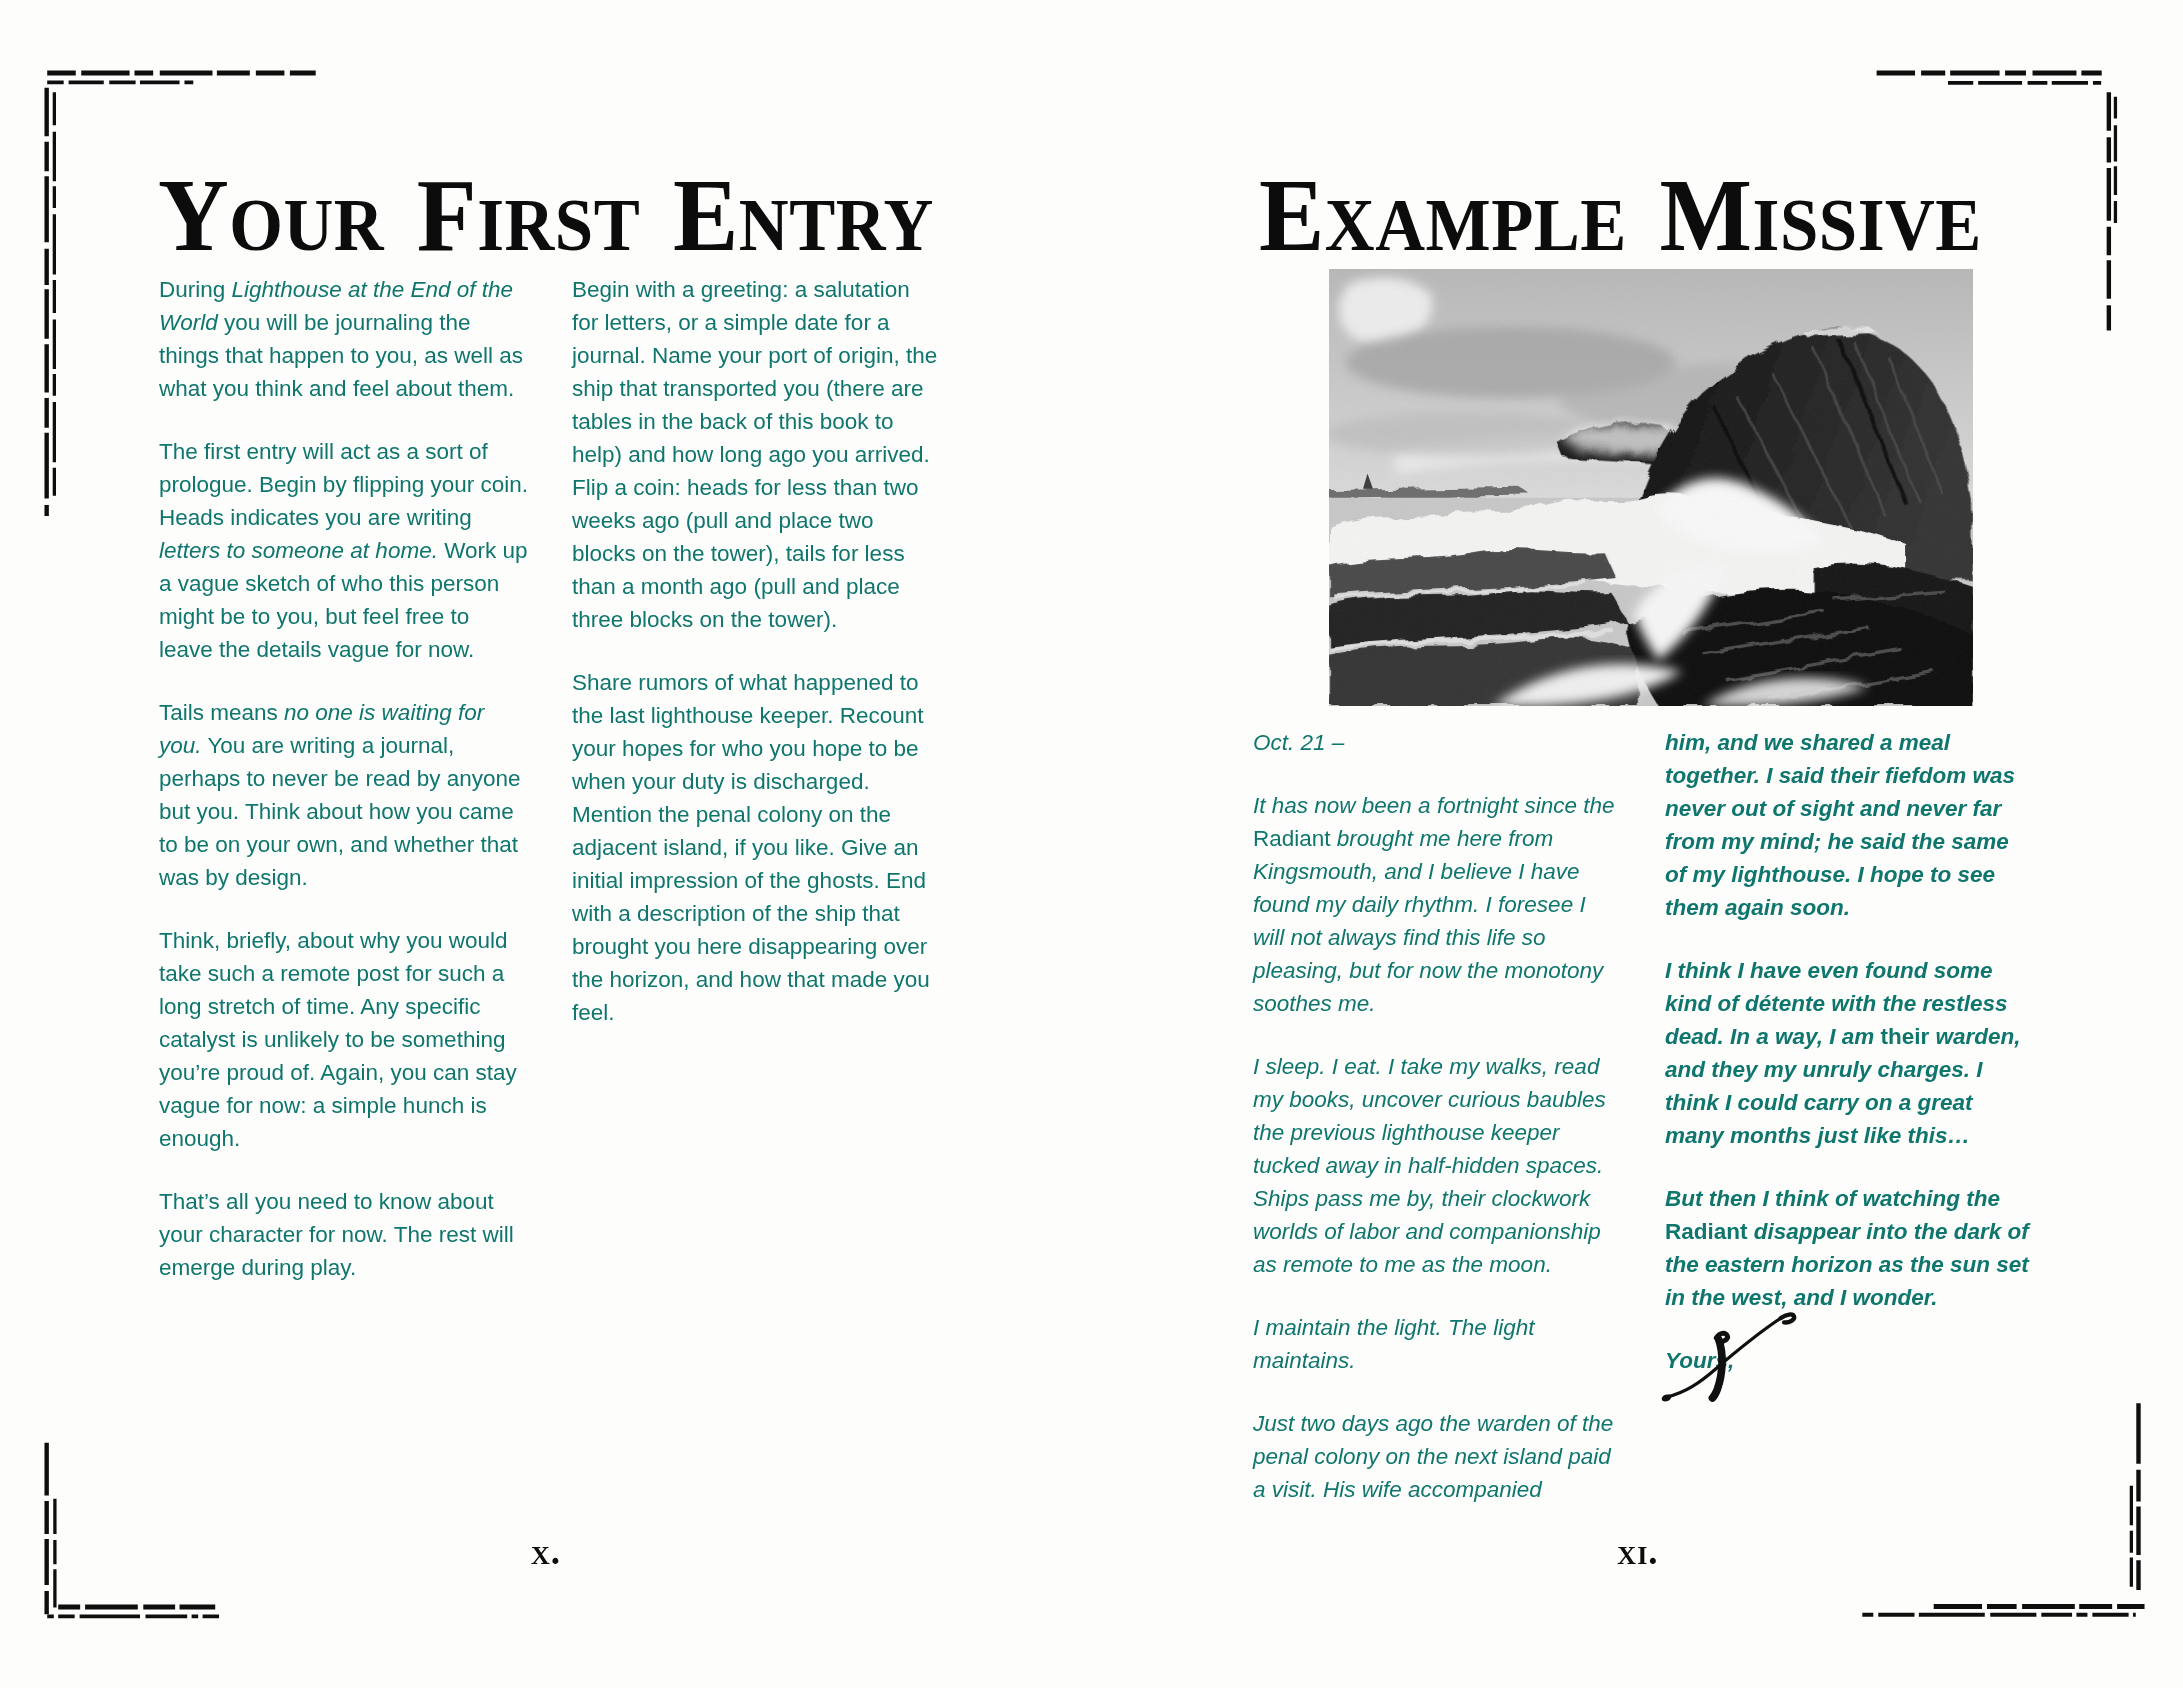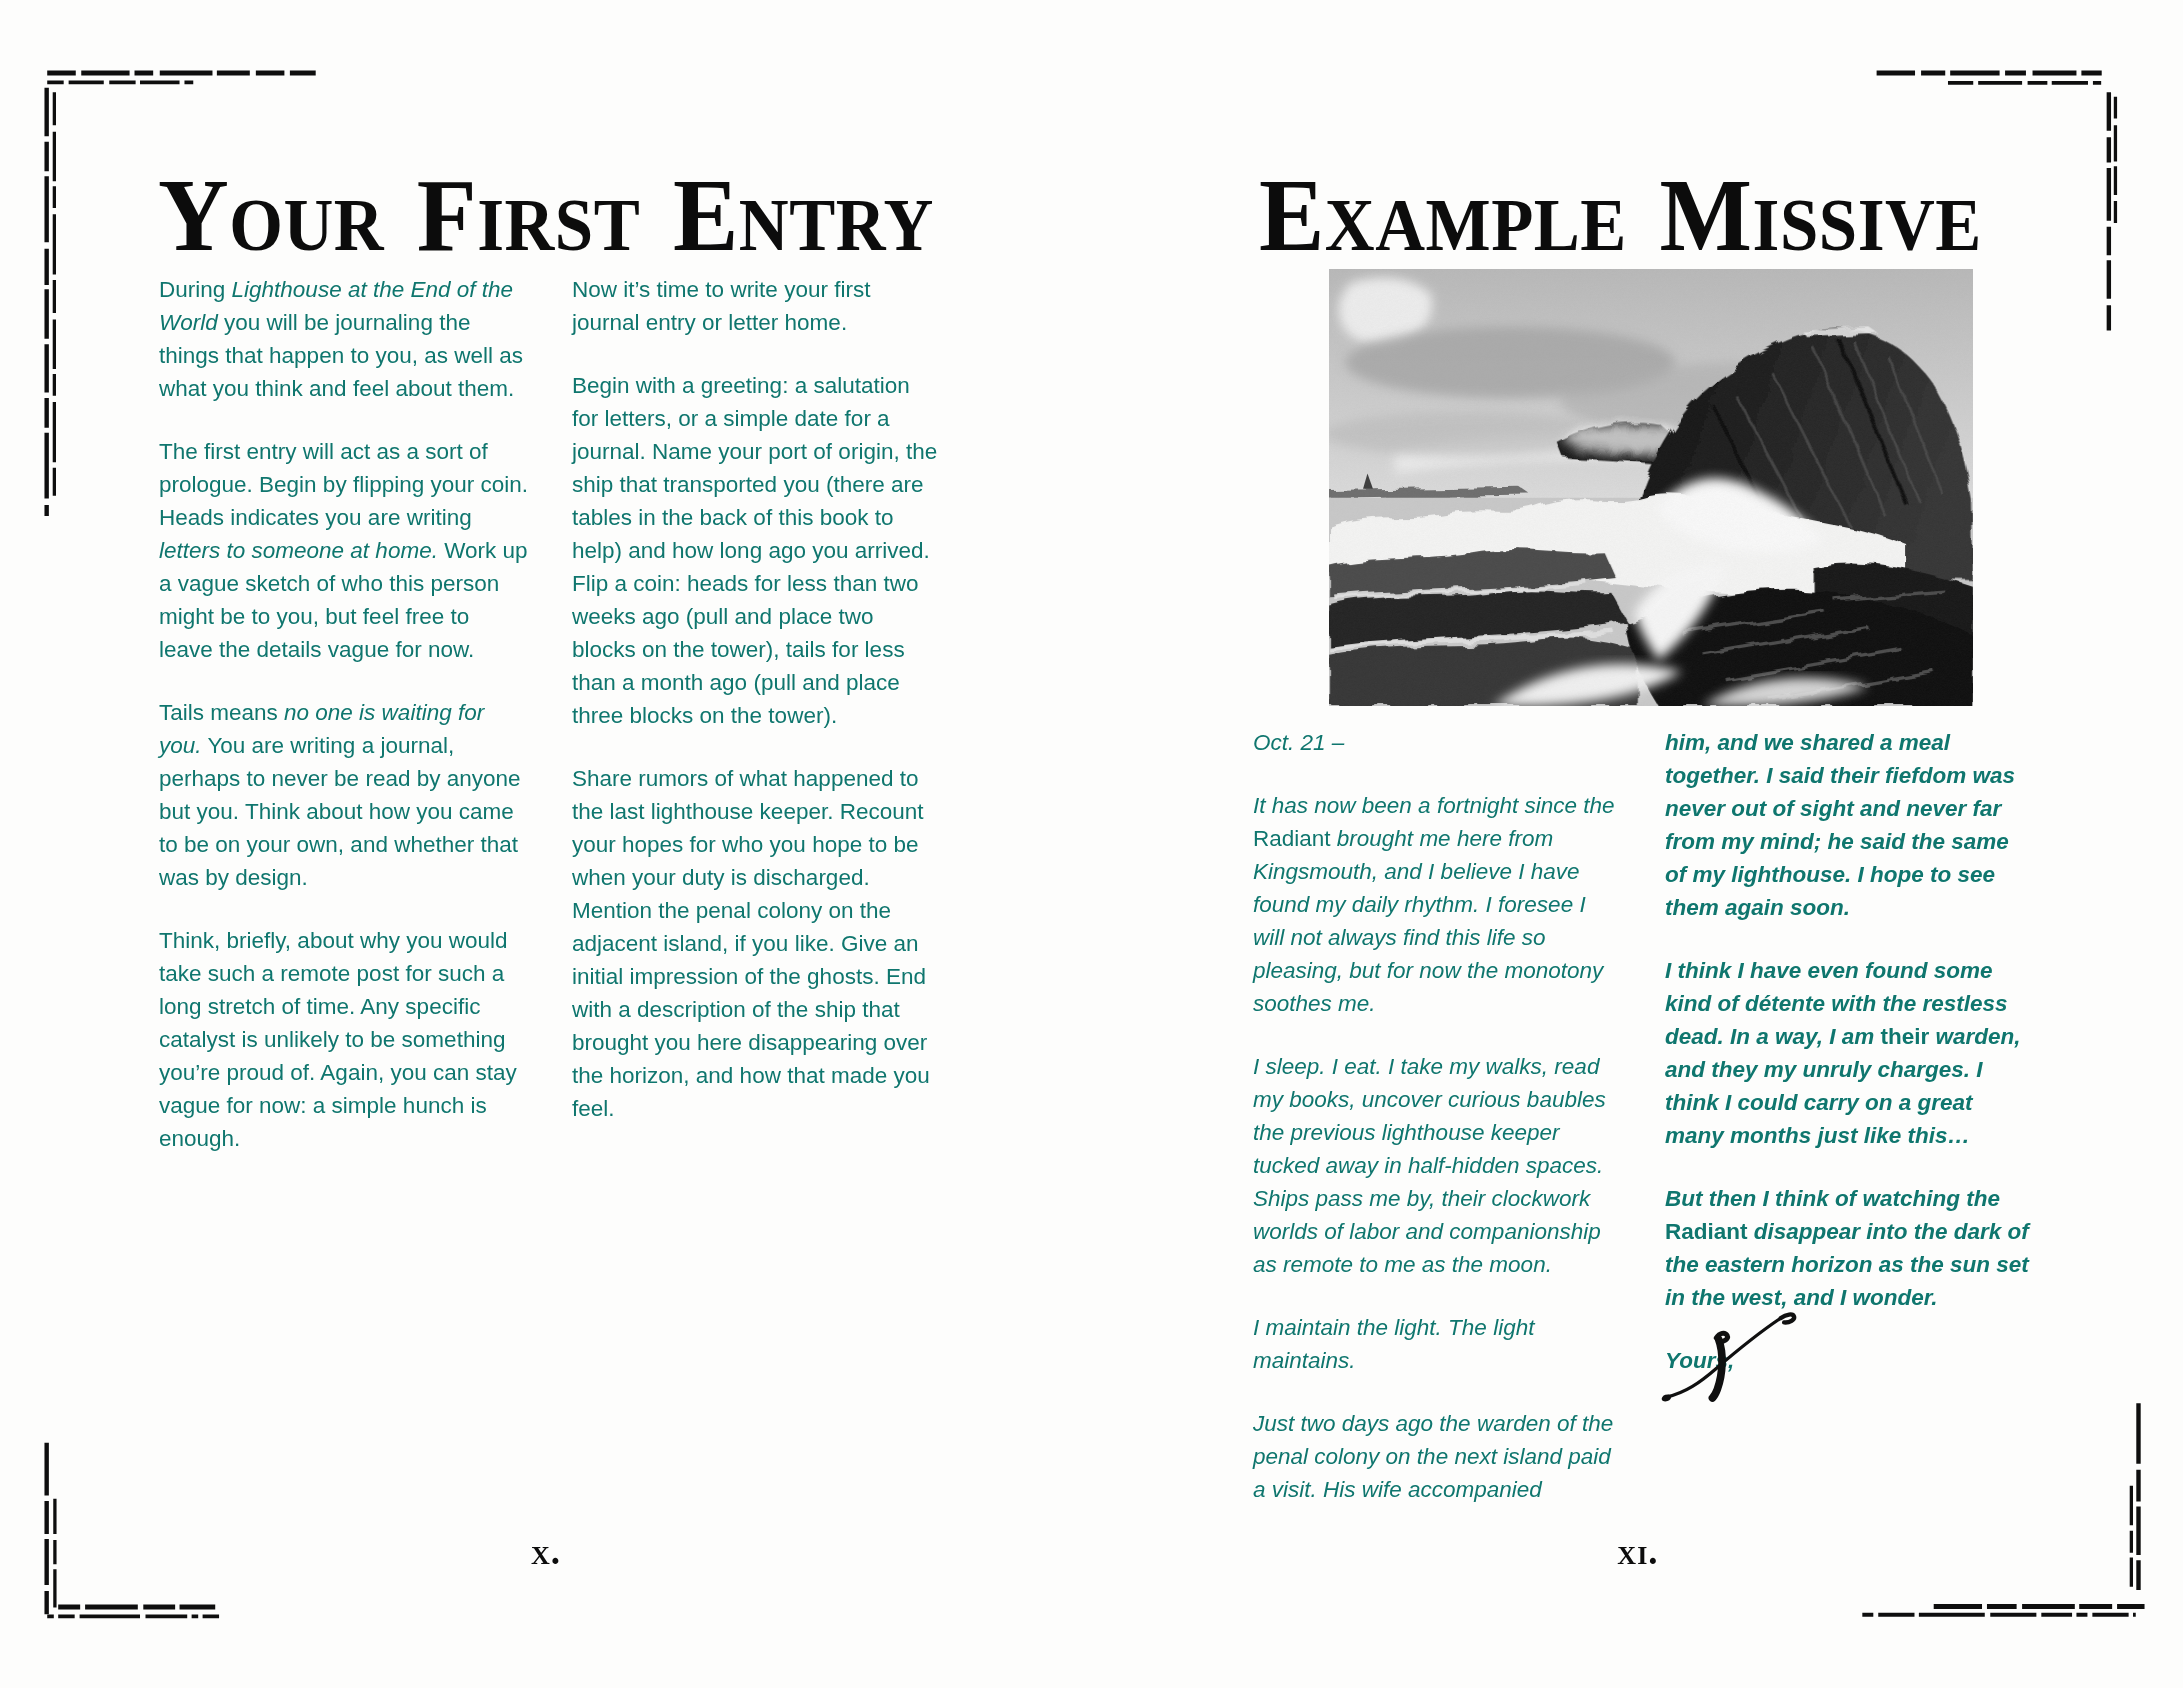--- a/index.html
+++ b/index.html
@@ -100,24 +100,24 @@
   </svg>
 
   <div>
     <div class="page-title" id="lp-title">Your First Entry</div>
 
     <div class="col" id="lp-c1">
         <p><span>During </span><span class="it">Lighthouse at the End of the World</span><span> you will be journaling the things that happen to you, as well as what you think and feel about them.</span></p>
         <p><span>The first entry will act as a sort of prologue. Begin by flipping your coin. Heads indicates you are writing </span><span class="it">letters to someone at home.</span><span> Work up a vague sketch of who this person might be to you, but feel free to leave the details vague for now.</span></p>
         <p><span>Tails means </span><span class="it">no one is waiting for you.</span><span> You are writing a journal, perhaps to never be read by anyone but you. Think about how you came to be on your own, and whether that was by design.</span></p>
         <p><span>Think, briefly, about why you would take such a remote post for such a long stretch of time. Any specific catalyst is unlikely to be something you’re proud of. Again, you can stay vague for now: a simple hunch is enough.</span></p>
+        <p><span>That’s all you need to know about your character for now. The rest will emerge during play.</span></p>
       </div>
 
     <div class="col" id="lp-c2">
-        <p><span>Now it’s time to write your first journal entry or letter home.</span></p>
         <p><span>Begin with a greeting: a salutation for letters, or a simple date for a journal. Name your port of origin, the ship that transported you (there are tables in the back of this book to help) and how long ago you arrived. Flip a coin: heads for less than two weeks ago (pull and place two blocks on the tower), tails for less than a month ago (pull and place three blocks on the tower).</span></p>
         <p><span>Share rumors of what happened to the last lighthouse keeper. Recount your hopes for who you hope to be when your duty is discharged. Mention the penal colony on the adjacent island, if you like. Give an initial impression of the ghosts. End with a description of the ship that brought you here disappearing over the horizon, and how that made you feel.</span></p>
       </div>
 
     <div class="pagenum" id="lp-num">x.</div>
   </div>
 
   <div>
     <div class="page-title" id="rp-title">Example Missive</div>
 

